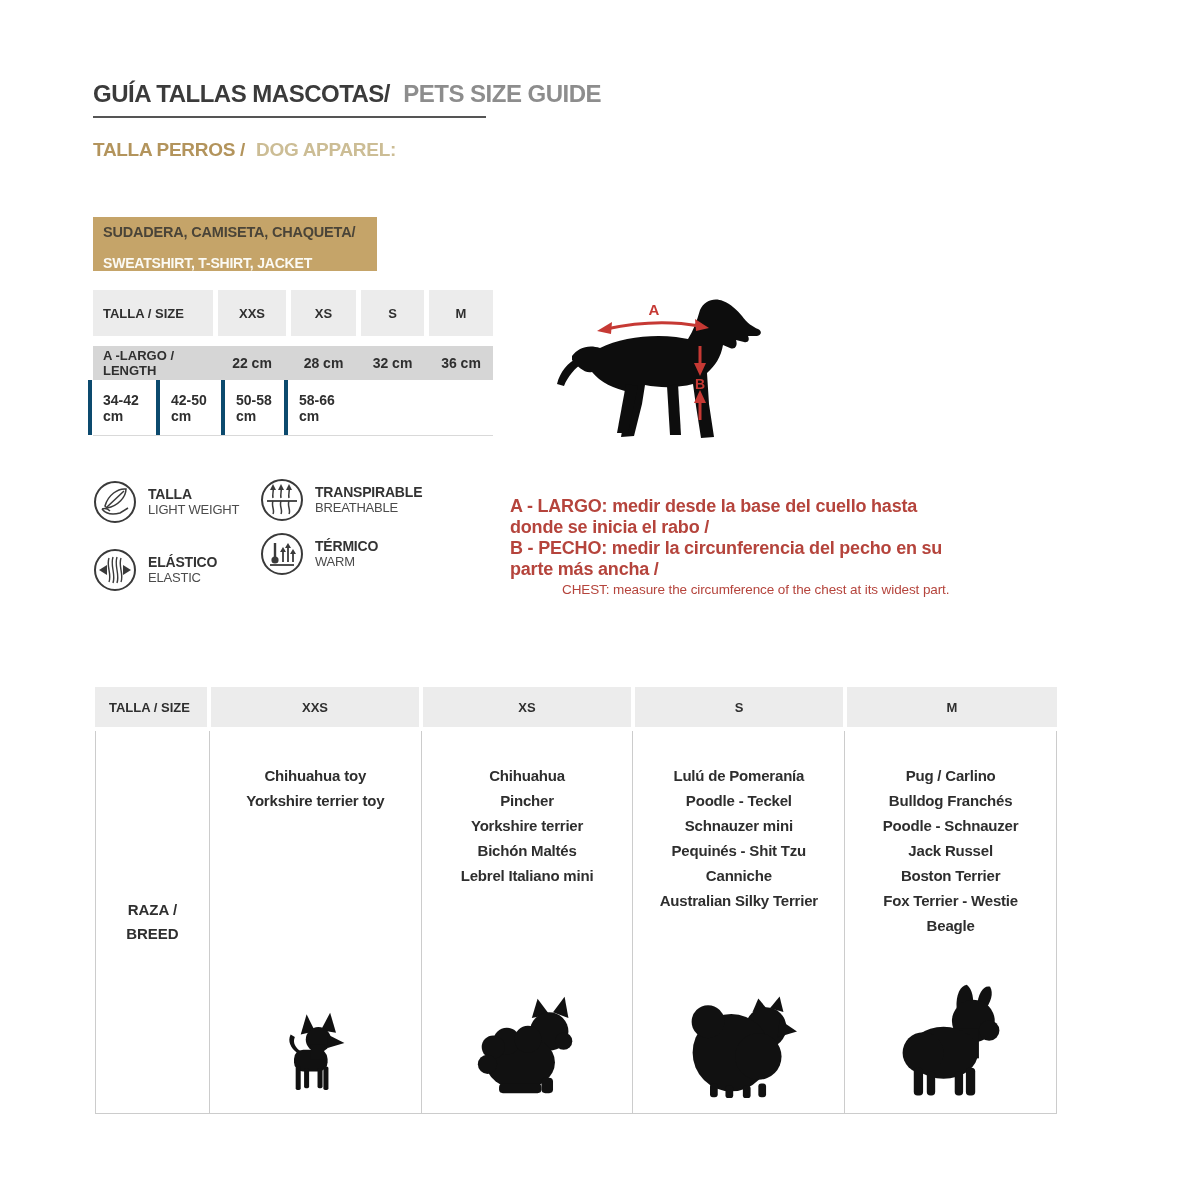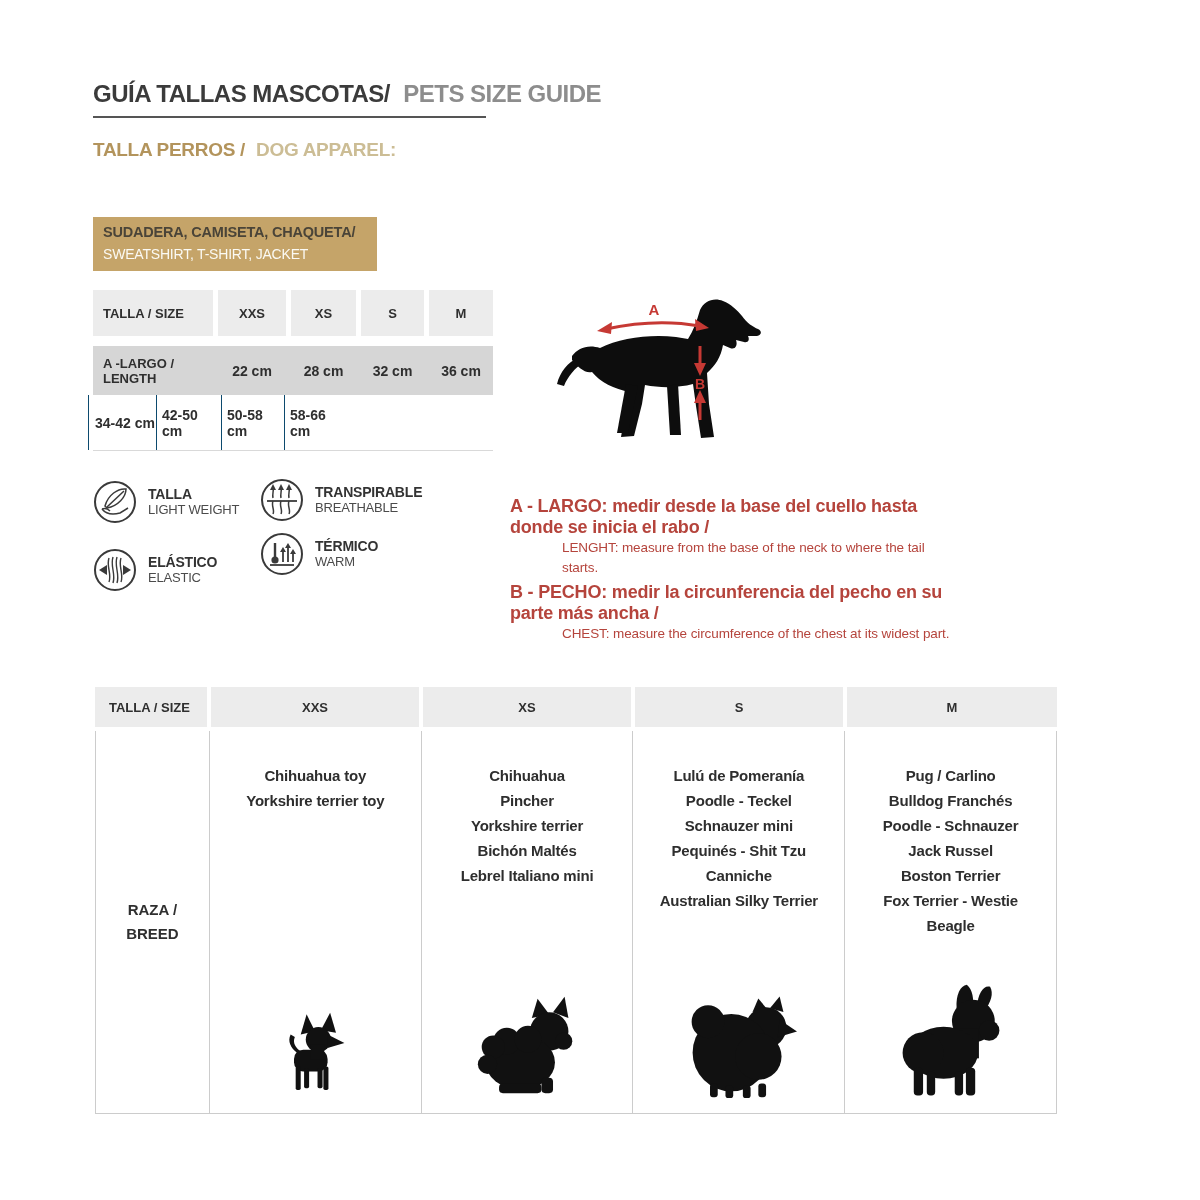--- a/index.html
+++ b/index.html
@@ -9,38 +9,38 @@
   
   .title{left:93px;top:80px;font-size:24px;font-weight:bold;letter-spacing:-0.5px;white-space:nowrap;}
   .title .t-es{color:#3b3b3b;}
   .title .t-en{color:#8d8d8d;margin-left:7px;}
   .rule{left:93px;top:116px;width:393px;height:2px;background:#555;}
   .subtitle{left:93px;top:139px;font-size:19px;font-weight:bold;letter-spacing:-0.3px;white-space:nowrap;}
   .subtitle .s-es{color:#b3945c;}
   .subtitle .s-en{color:#ccbd95;margin-left:6px;}
 
   
-  .catbox{left:93px;top:217px;width:264px;background:#c5a469;padding:7px 10px 9px;box-sizing:content-box;}
+  .catbox{left:93px;top:217px;width:264px;background:#c5a469;padding:7px 10px 0;box-sizing:content-box;}
   .catbox .cb-es{font-size:14.5px;font-weight:bold;color:#4a4438;letter-spacing:-0.2px;}
-  .catbox .cb-en{font-size:14px;font-weight:normal;color:#fbfaf4;letter-spacing:-0.2px;margin-top:6px;}
+  .catbox .cb-en{font-size:14px;font-weight:bold;color:#fbfaf4;letter-spacing:-0.2px;margin-top:15px;}
 
   
   .size-table{left:93px;top:290px;width:400px;font-size:13px;font-weight:bold;}
   .st-row{display:flex;column-gap:5px;}
   .cell{display:flex;align-items:center;justify-content:center;box-sizing:border-box;}
   .c0{width:120px;}.c1{width:68px;}.c2{width:65px;}.c3{width:63px;}.c4{width:64px;}
   .st-head .cell{height:46px;background:#ececec;}
   .st-head .c0{justify-content:flex-start;padding-left:10px;}
   .st-band{margin-top:10px;background:#d6d6d6;}
-  .st-band .cell{height:49px;}
+  .st-band .cell{height:34px;}
   .st-band .c0{justify-content:flex-start;padding-left:10px;}
   .st-rowb{border-bottom:1px solid #d9d9d9;}
   .st-rowb .cell{height:55px;background:#fff;}
   .st-rowb .c0{justify-content:flex-start;padding-left:10px;}
-  .st-rowb .sep{border-left:1px solid #0c4a6e;margin-left:-5px;padding-left:5px;}
+  .st-rowb .sep{border-left:4px solid #0c4a6e;margin-left:-5px;padding-left:11px;}
   .val{font-size:14px;}
 
   
   .diagram{left:550px;top:296px;}
 
   
   .feature{display:flex;align-items:center;}
   .f0{left:93px;top:480px;}
   .f1{left:260px;top:478px;}
   .f2{left:93px;top:548px;}
@@ -223,21 +223,20 @@
     <div class="f-es">TÉRMICO</div>
     <div class="f-en">WARM</div>
   </div>
 </div>
 
 <div class="abs notes">
   <div class="note-es">
     <span>A - LARGO:</span>
     <span>medir desde la base del cuello hasta donde se inicia el rabo /</span>
   </div>
-  <div class="note-en">LENGHT: measure from the base of the neck to where the tail starts.</div>
   <div class="note-es">
     <span>B - PECHO:</span>
     <span>medir la circunferencia del pecho en su parte más ancha /</span>
   </div>
   <div class="note-en">CHEST: measure the circumference of the chest at its widest part.</div>
 </div>
 
 <div class="abs breed-table">
   <div class="bt-head">
     <div class="cell h0">TALLA /  SIZE</div>

